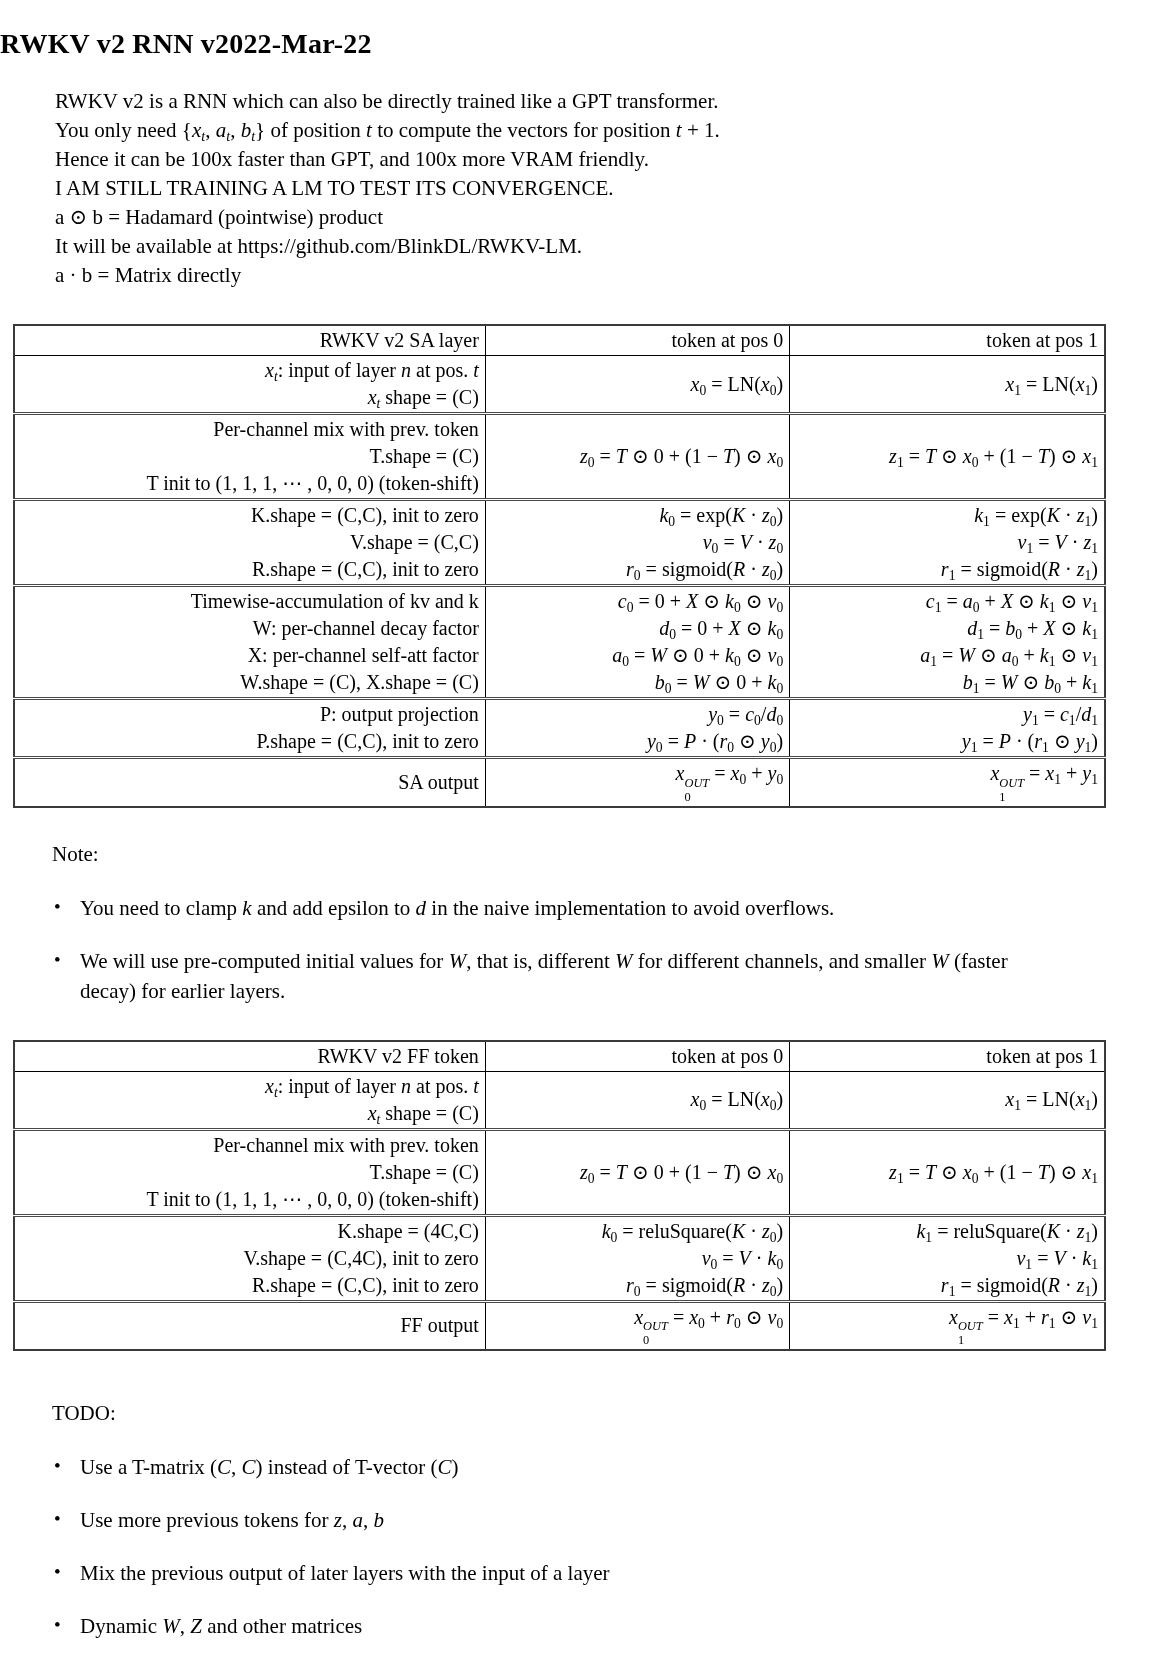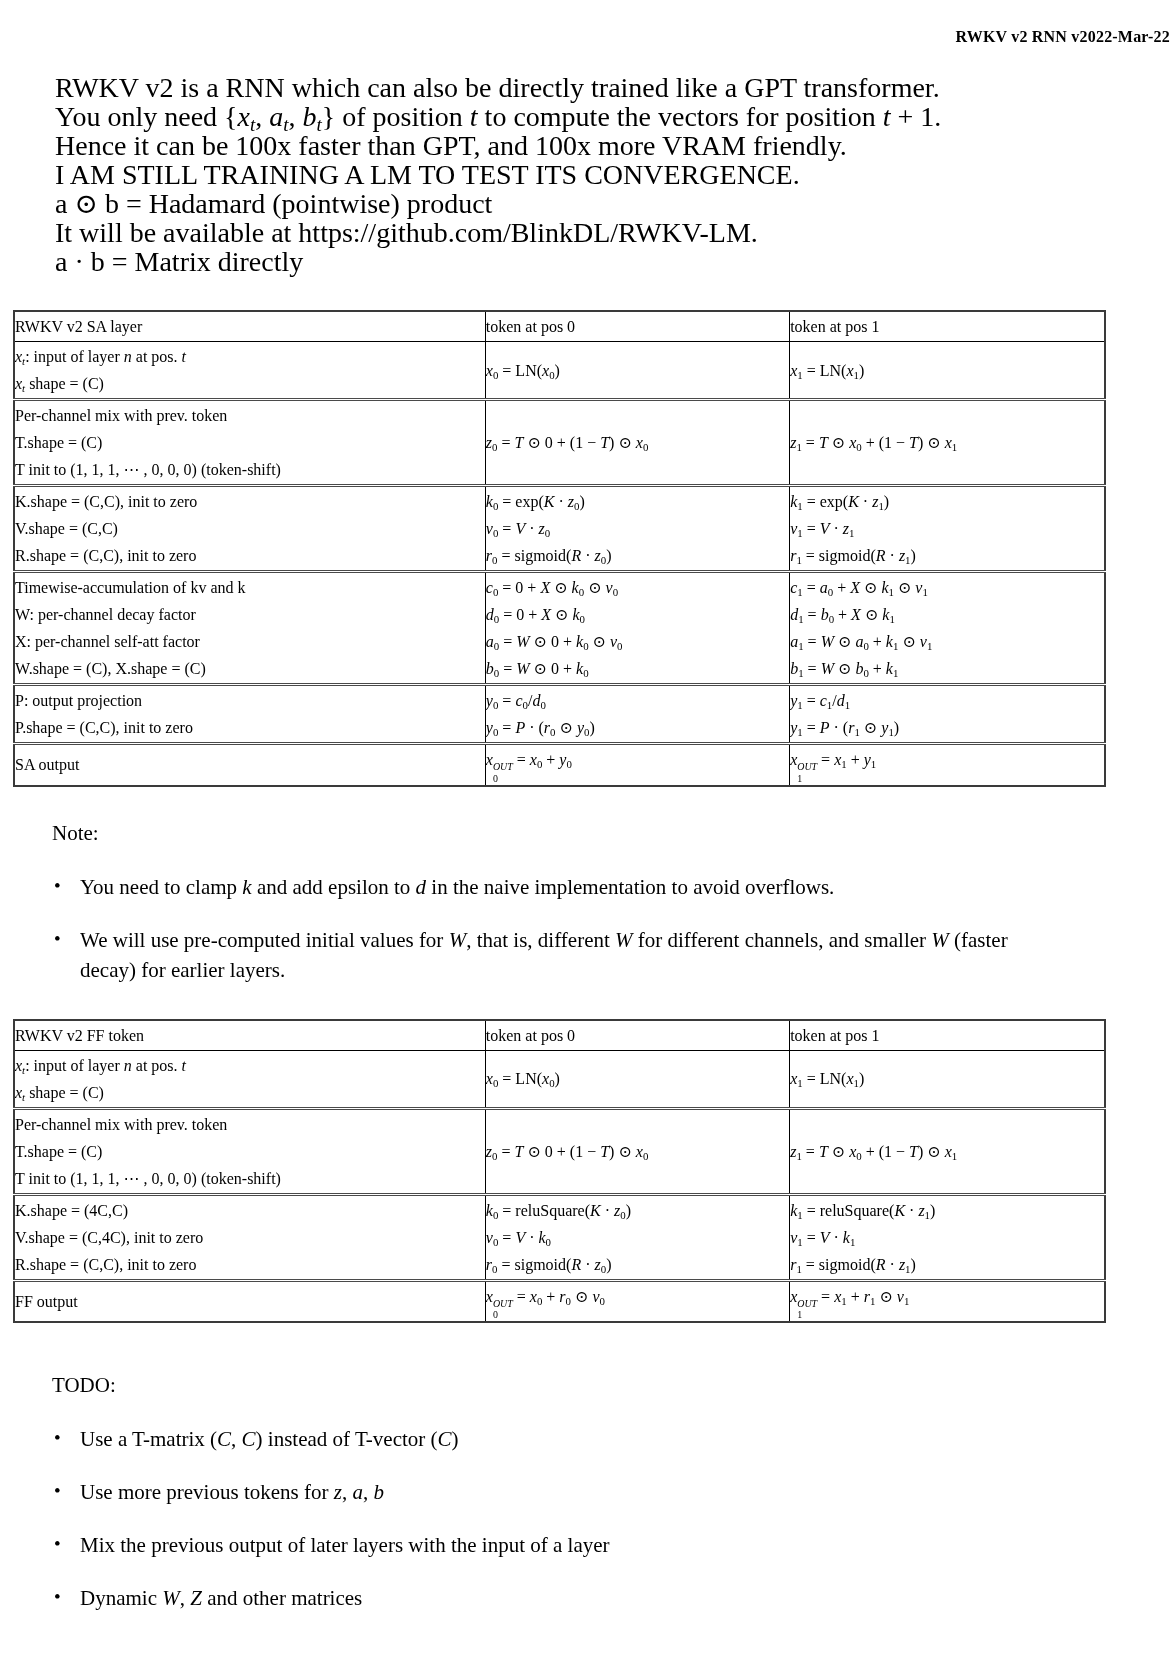--- a/index.html
+++ b/index.html
@@ -2,35 +2,35 @@
 <html><head>
 <meta charset="utf-8">
 <style>
   html,body{margin:0;padding:0;}
   body{
     width:1170px;height:1674px;background:#ffffff;color:#000;
     font-family:"Liberation Serif","DejaVu Serif",serif;
     overflow:hidden;
   }
   .title{
-    margin:28px 0 12px 0;text-align:right;
-    font-size:16px;font-weight:700;letter-spacing:.2px;
+    margin:28px 0 12px 0;text-align:left;
+    font-size:28px;font-weight:700;letter-spacing:.2px;
   }
-  .intro{margin:27px 0 0 55px;font-size:28px;line-height:29px;}
+  .intro{margin:27px 0 0 55px;font-size:21px;line-height:29px;}
   .intro .line{white-space:nowrap;}
 
   table.mtable{
     border-collapse:collapse;table-layout:fixed;
     width:1093px;margin:34px 0 0 13px;
     border:2px solid #3a3a3a;
   }
   .mtable th,.mtable td{
     border:1px solid #000;
-    text-align:left;vertical-align:middle;
-    font-size:16px;line-height:27px;padding:1px 0;
+    text-align:right;vertical-align:middle;
+    font-size:20px;line-height:27px;padding:1px 6px;
     white-space:nowrap;overflow:hidden;
   }
   .mtable th{font-weight:400;}
   .mtable tbody tr+tr td{border-top:3px double #4a4a4a;}
   .mtable thead th{border-bottom:1px solid #000;}
   .math{font-size:19px;}
   i{font-style:italic;}
   sub{font-size:0.68em;vertical-align:-0.28em;line-height:0;}
   
   .ss{

